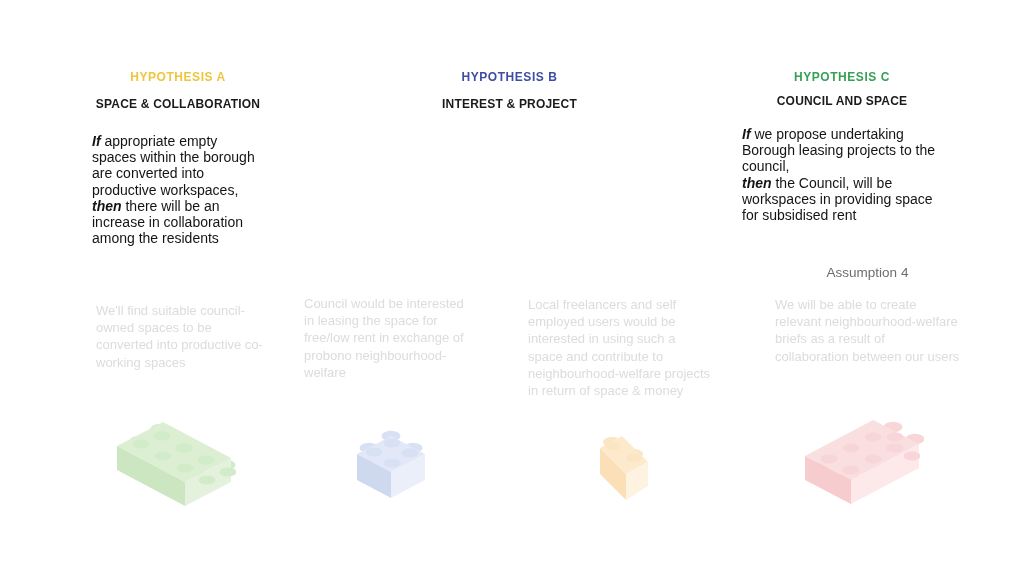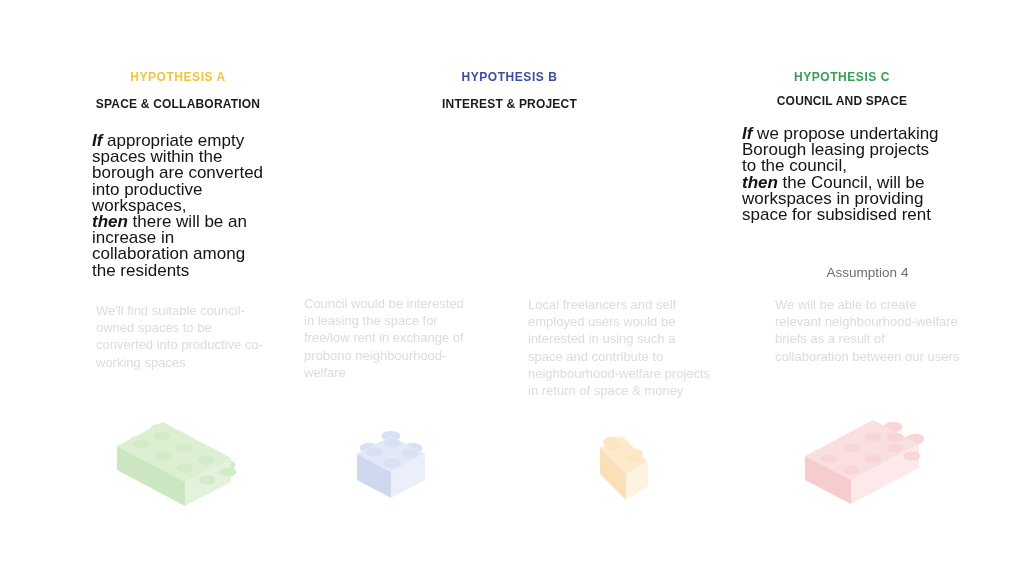--- a/index.html
+++ b/index.html
@@ -36,21 +36,21 @@
   .hypo-subtitle {
     font-size: 12px;
     font-weight: bold;
     letter-spacing: 0.2px;
     color: #1b1b1b;
     text-align: center;
     line-height: 13px;
     margin-top: 15px;
   }
   .hypo-body {
-    font-size: 17px;
+    font-size: 14px;
     color: #141414;
     line-height: 16.2px;
     margin-top: 22px;
     text-align: left;
   }
   .hypo-body b {
     font-weight: bold;
     font-style: italic;
   }
 

